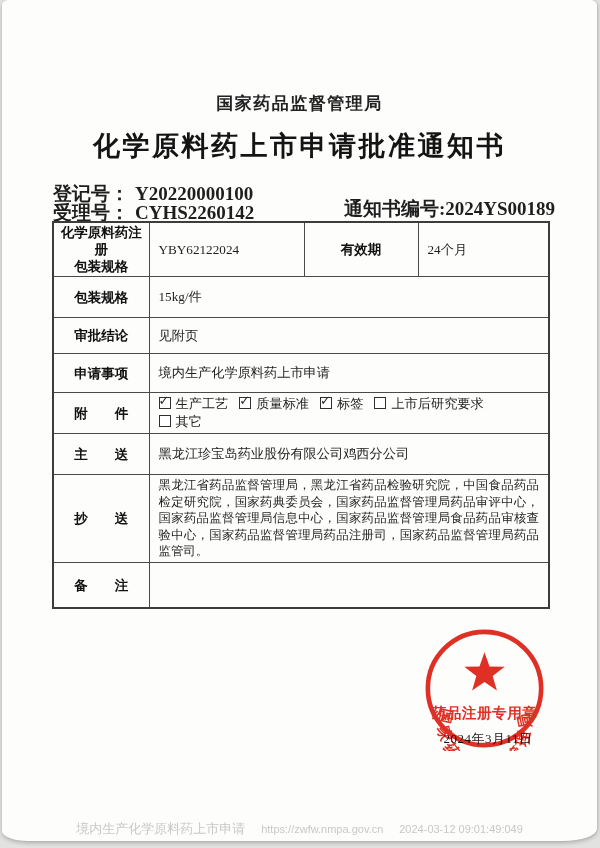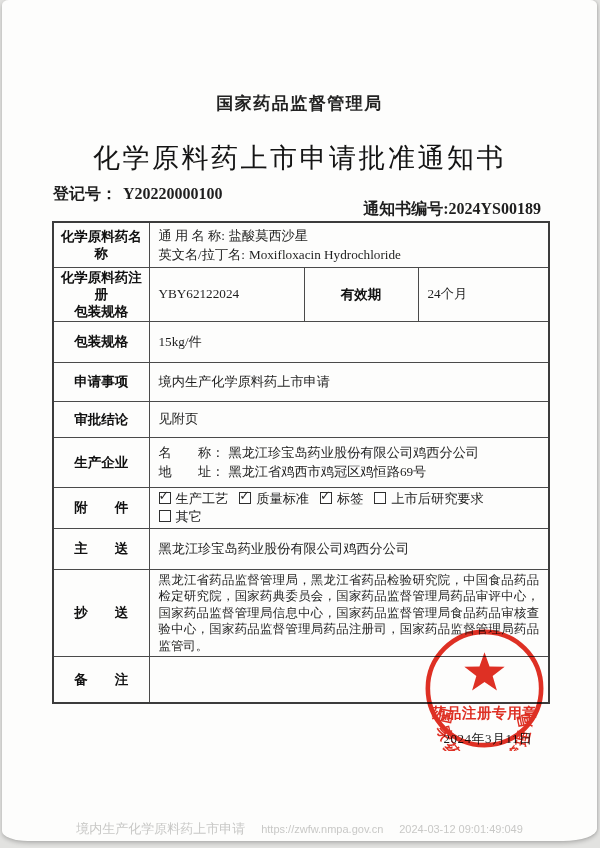--- a/index.html
+++ b/index.html
@@ -14,24 +14,24 @@
     background:#fdfdfc;
     border-radius:7px 7px 34px 26px / 5px 5px 12px 10px;
     box-shadow:0 2px 4px rgba(0,0,0,.22), 1px 0 2px rgba(0,0,0,.08);
   }
   .org{
     position:absolute;top:92px;left:0;right:0;text-align:center;
     font-family:"Liberation Sans","DejaVu Sans",sans-serif;
     font-size:17px;font-weight:700;letter-spacing:1.5px;color:#222;
   }
   .title{
-    position:absolute;top:128px;left:0;right:0;text-align:center;margin:12px;
-    font-size:27px;font-weight:400;letter-spacing:2.5px;color:#141414;
+    position:absolute;top:128px;left:0;right:0;text-align:center;margin:0;
+    font-size:27px;font-weight:700;letter-spacing:2.5px;color:#141414;
   }
-  .meta{position:absolute;top:184px;left:51px;right:56px;font-size:16px;font-weight:600}
+  .meta{position:absolute;top:184px;left:51px;right:42px;font-size:19px;font-weight:600}
   .meta-line{line-height:19px}
   .meta-right{position:absolute;right:0;top:15px;line-height:19px}
   .meta .val{margin-left:6px;font-weight:600}
 
   table.doc{
     position:absolute;left:50px;top:221px;width:496px;
     border-collapse:collapse;table-layout:fixed;
     font-size:13.2px;
   }
   table.doc td{
@@ -81,65 +81,54 @@
 
 <div class="page">
 
   <div class="org">国家药品监督管理局</div>
   <h1 class="title">化学原料药上市申请批准通知书</h1>
 
   <div class="meta">
     <div class="meta-line">
       <span>登记号：</span><span class="val">Y20220000100</span>
     </div>
+    <div class="meta-line">
+      <span>受理号：</span><span class="val">CYHS2260142</span>
+    </div>
     <div class="meta-right">
       <span>通知书编号:</span><span>2024YS00189</span>
     </div>
   </div>
 
   <table class="doc">
     <colgroup>
         <col style="width:96px">
         <col style="width:155px">
         <col style="width:114px">
         <col style="width:131px">
       </colgroup>
     <tbody>
-        <tr style="height:45px">
-      <td class="lbl">化学原料药名称</td>
-      <td class="val twoline" colspan="3">
-        <div><span class="fld">通 用 名 称:</span><span>盐酸莫西沙星</span></div>
-        <div><span class="fld">英文名/拉丁名:</span><span>Moxifloxacin Hydrochloride</span></div>
-      </td>
-    </tr>
     <tr style="height:36px">
       <td class="lbl">化学原料药注册
 包装规格</td>
       <td class="val">YBY62122024</td>
       <td class="lbl">有效期</td>
       <td class="val">24个月</td>
     </tr>
     <tr style="height:41px">
       <td class="lbl">包装规格</td>
       <td class="val" colspan="3">15kg/件</td>
     </tr>
-    <tr style="height:39px">
-      <td class="lbl">申请事项</td>
-      <td class="val" colspan="3">境内生产化学原料药上市申请</td>
-    </tr>
     <tr style="height:36px">
       <td class="lbl">审批结论</td>
       <td class="val" colspan="3">见附页</td>
     </tr>
-    <tr style="height:50px">
-      <td class="lbl">生产企业</td>
-      <td class="val twoline" colspan="3">
-        <div><span class="fld">名　　称：</span><span>黑龙江珍宝岛药业股份有限公司鸡西分公司</span></div>
-        <div><span class="fld">地　　址：</span><span>黑龙江省鸡西市鸡冠区鸡恒路69号</span></div>
-      </td>
+    <tr style="height:39px">
+      <td class="lbl">申请事项</td>
+      <td class="val" colspan="3">境内生产化学原料药上市申请</td>
     </tr>
     <tr style="height:39px">
       <td class="lbl">附　　件</td>
       <td class="val" colspan="3"><span class="att-item"><span class="cb on"></span><span>生产工艺</span></span><span class="att-item"><span class="cb on"></span><span>质量标准</span></span><span class="att-item"><span class="cb on"></span><span>标签</span></span><span class="att-item"><span class="cb"></span><span>上市后研究要求</span></span><span class="att-item"><span class="cb"></span><span>其它</span></span></td>
     </tr>
     <tr style="height:41px">
       <td class="lbl">主　　送</td>
       <td class="val" colspan="3">黑龙江珍宝岛药业股份有限公司鸡西分公司</td>
     </tr>
     <tr style="height:67px">

